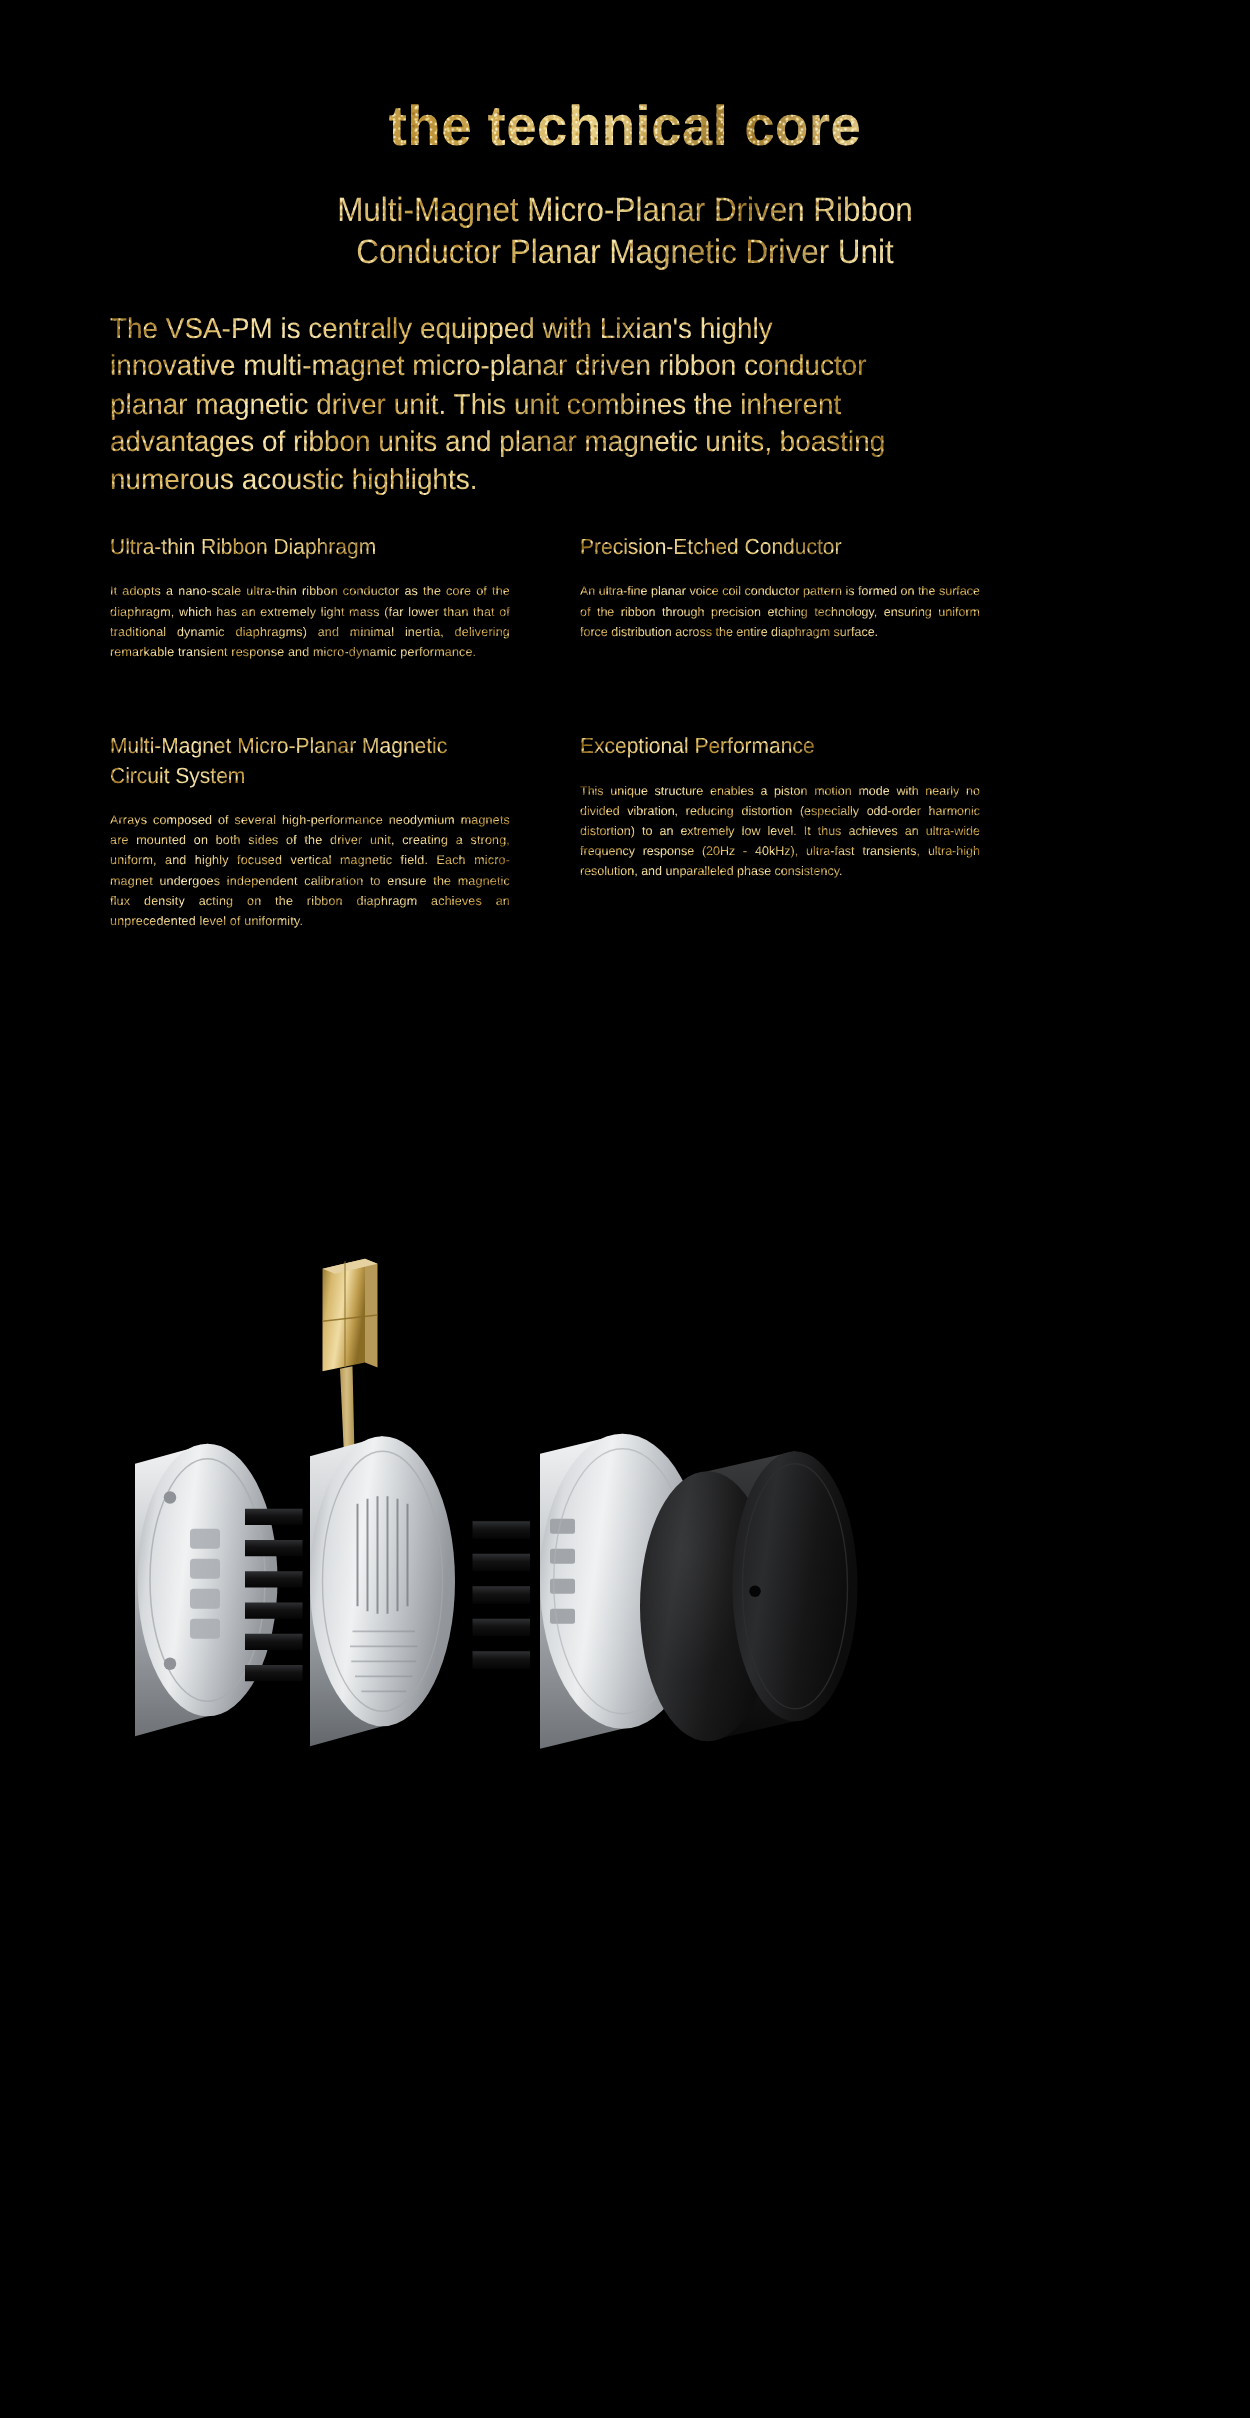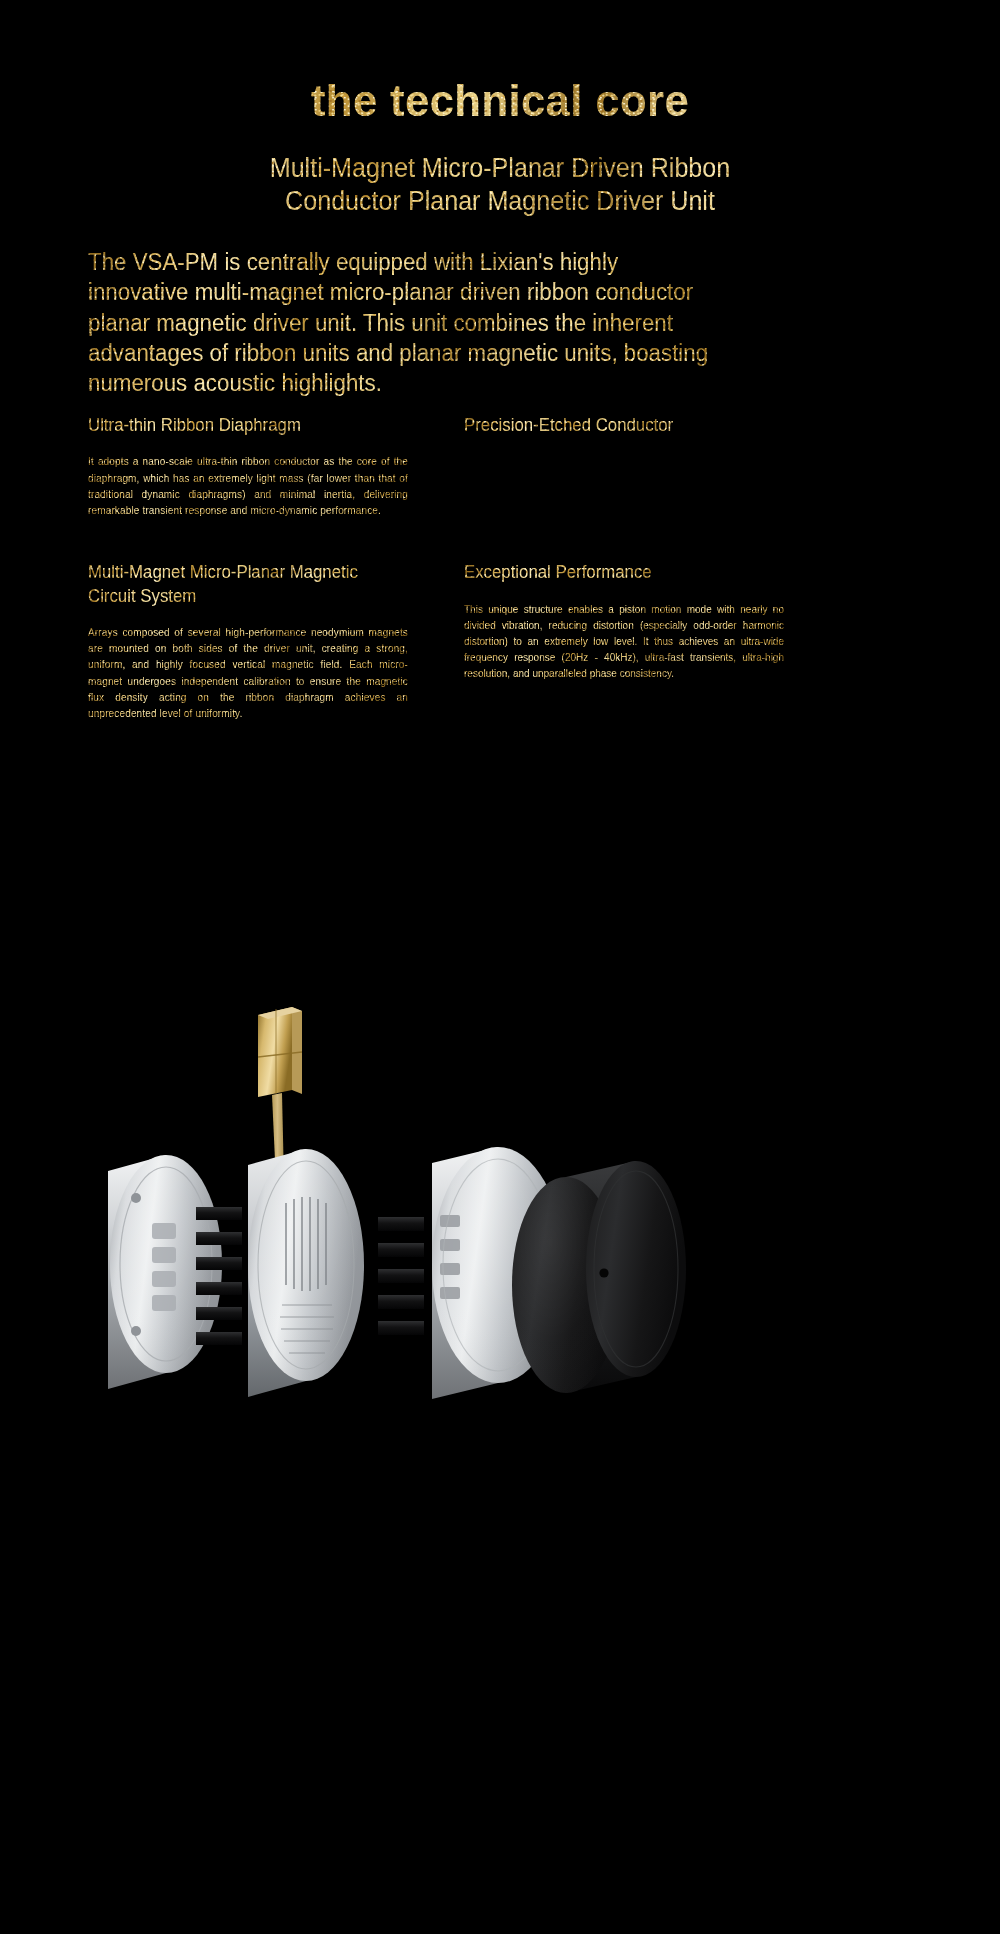--- a/index.html
+++ b/index.html
@@ -73,21 +73,21 @@
   .features {
     position: absolute;
     left: 88px;
     top: 414px;
     width: 700px;
   }
   .feature-row {
     display: flex;
     gap: 56px;
   }
-  .feature-col { width: 320px; }
+  .feature-col { width: 320px; margin-top: 12px; }
 
   .feature-heading {
     font-size: 17.5px;
     line-height: 1.34;
     font-weight: 400;
     margin: 0 0 17px 0;
     transform: scaleX(0.96);
     transform-origin: left top;
   }
   .feature-body {
@@ -125,20 +125,21 @@
 
 <div class="features">
 
   <div class="feature-row">
     <div class="feature-col">
       <p class="feature-heading gold">Ultra-thin Ribbon Diaphragm</p>
       <p class="feature-body gold spaced">It adopts a nano-scale ultra-thin ribbon conductor as the core of the diaphragm, which has an extremely light mass (far lower than that of traditional dynamic diaphragms) and minimal inertia, delivering remarkable transient response and micro-dynamic performance.</p>
     </div>
     <div class="feature-col">
       <p class="feature-heading gold">Precision-Etched Conductor</p>
+      <p class="feature-body gold">An ultra-fine planar voice coil conductor pattern is formed on the surface of the ribbon through precision etching technology, ensuring uniform force distribution across the entire diaphragm surface.</p>
     </div>
   </div>
 
   <div class="row-gap"></div>
 
   <div class="feature-row">
     <div class="feature-col">
       <p class="feature-heading gold">Multi-Magnet Micro-Planar Magnetic Circuit System</p>
       <p class="feature-body gold spaced">Arrays composed of several high-performance neodymium magnets are mounted on both sides of the driver unit, creating a strong, uniform, and highly focused vertical magnetic field. Each micro-magnet undergoes independent calibration to ensure the magnetic flux density acting on the ribbon diaphragm achieves an unprecedented level of uniformity.</p>
     </div>

